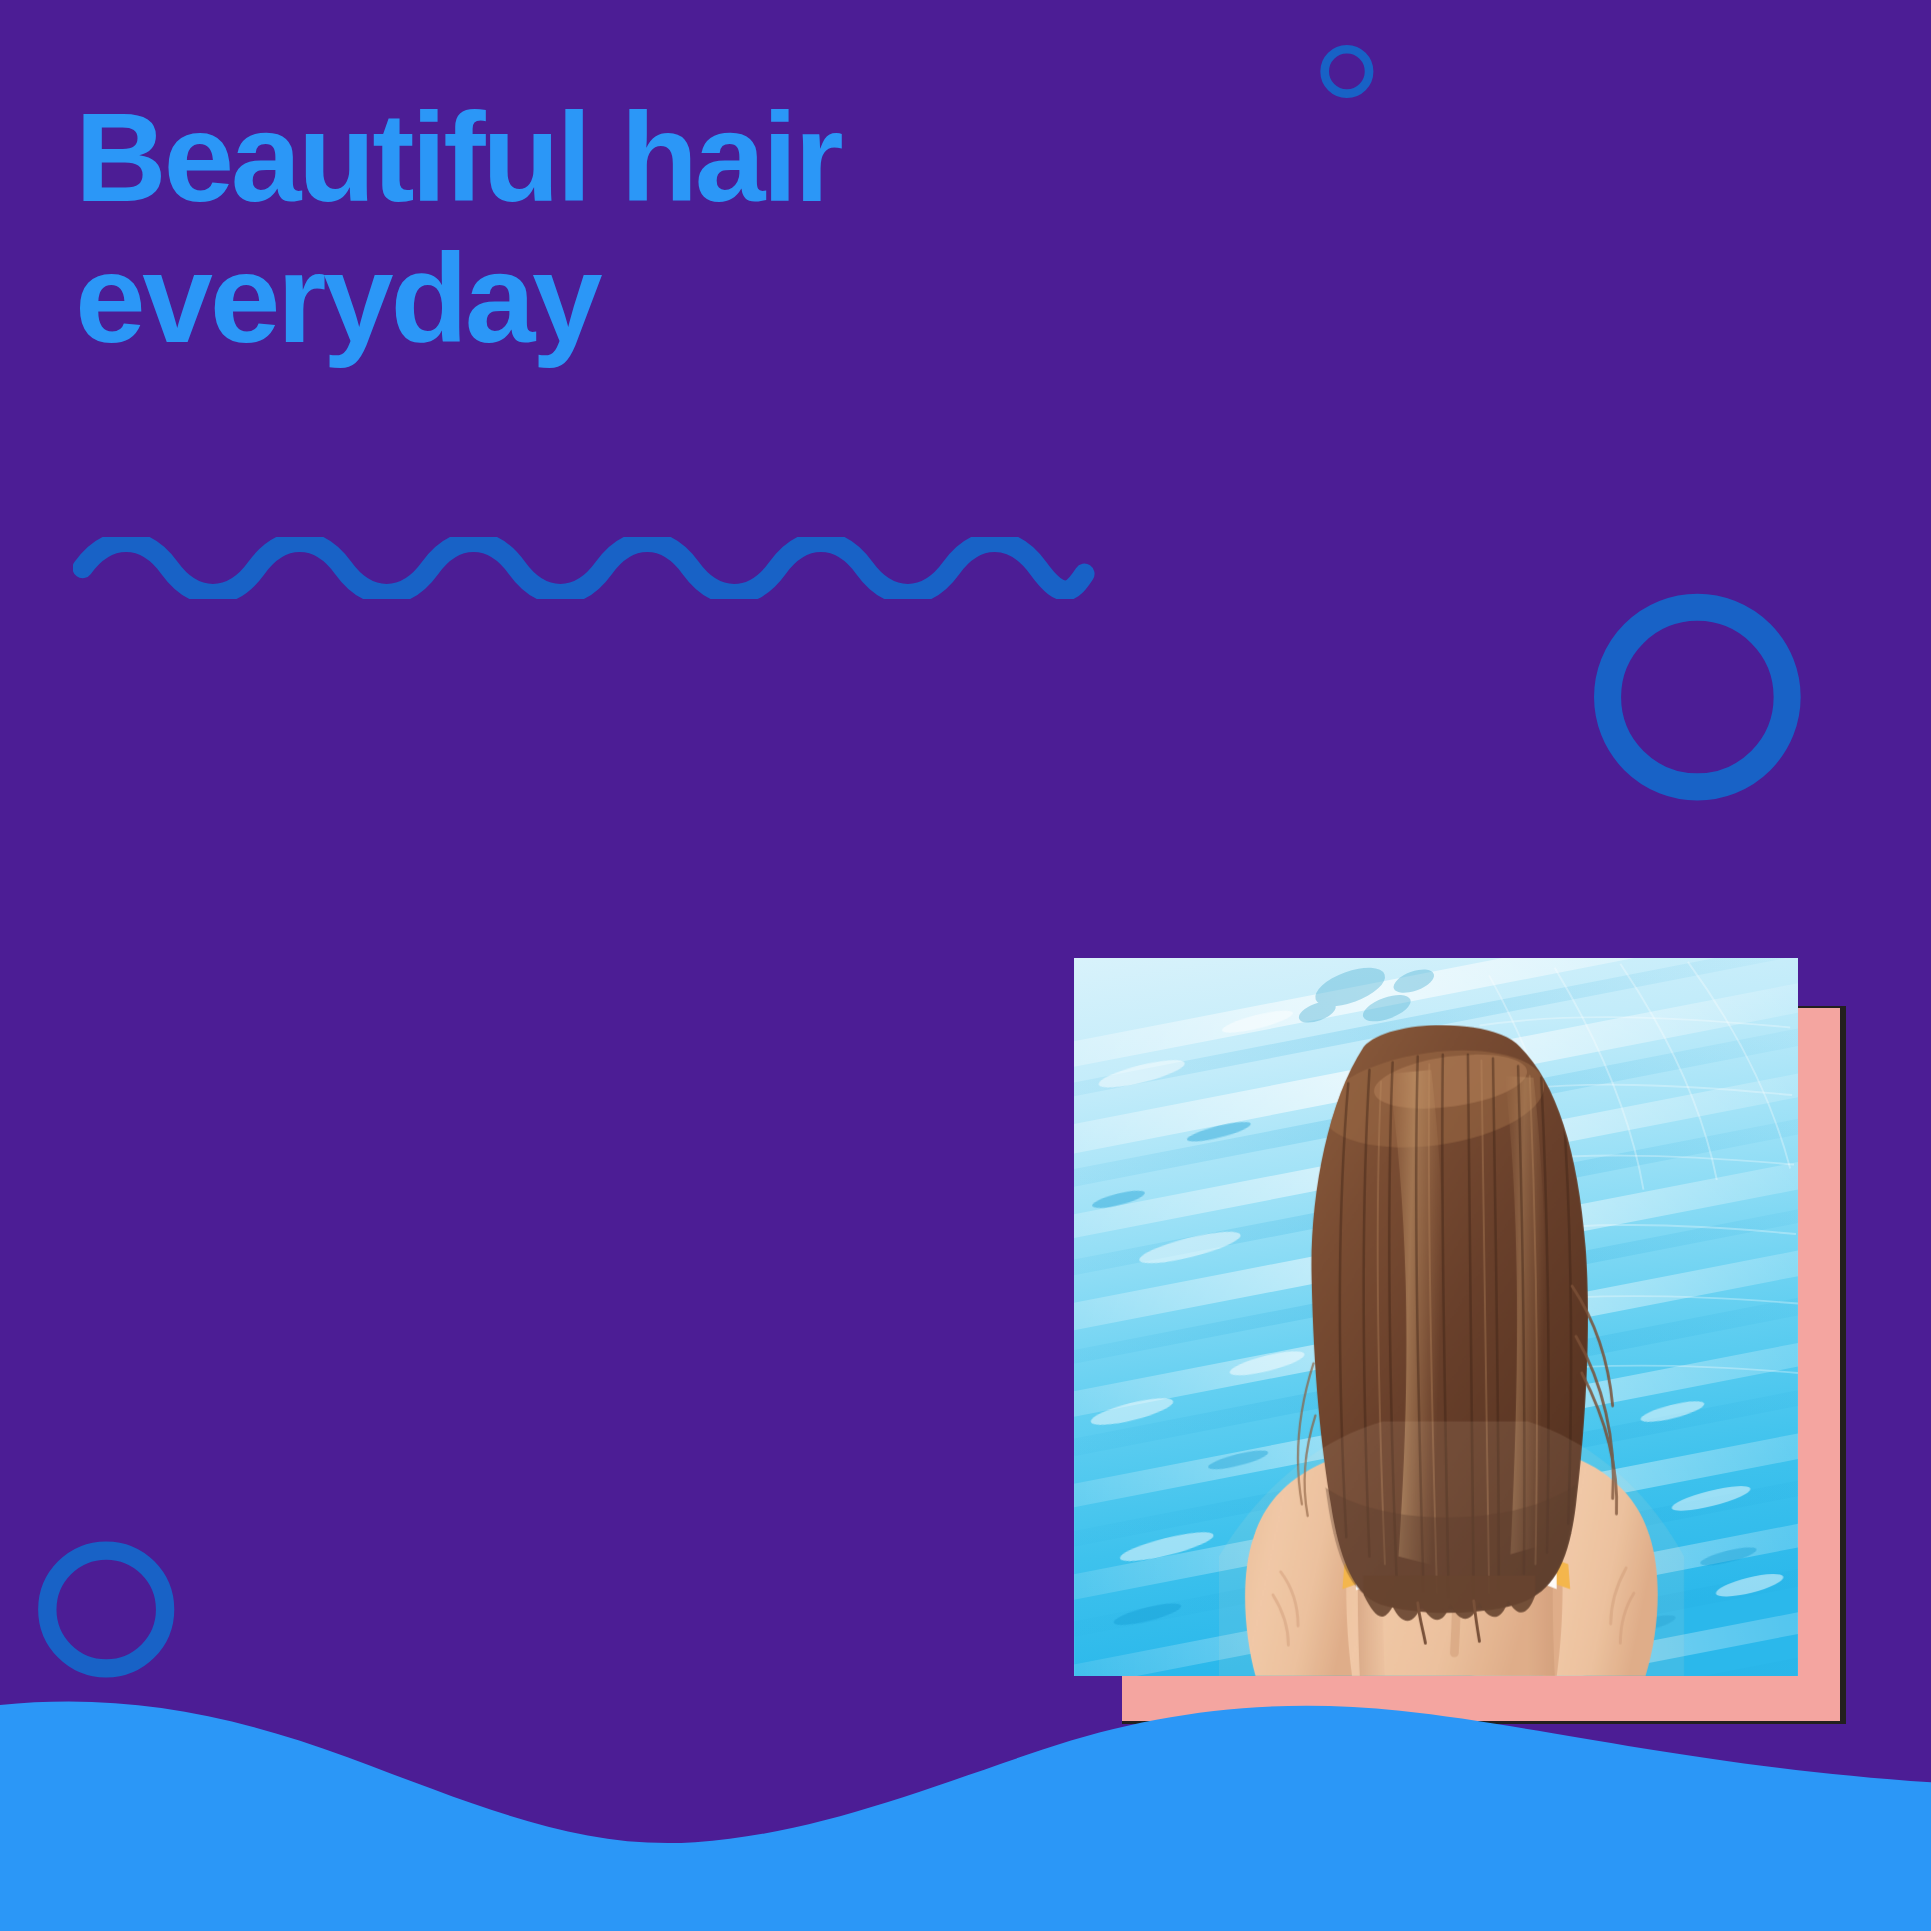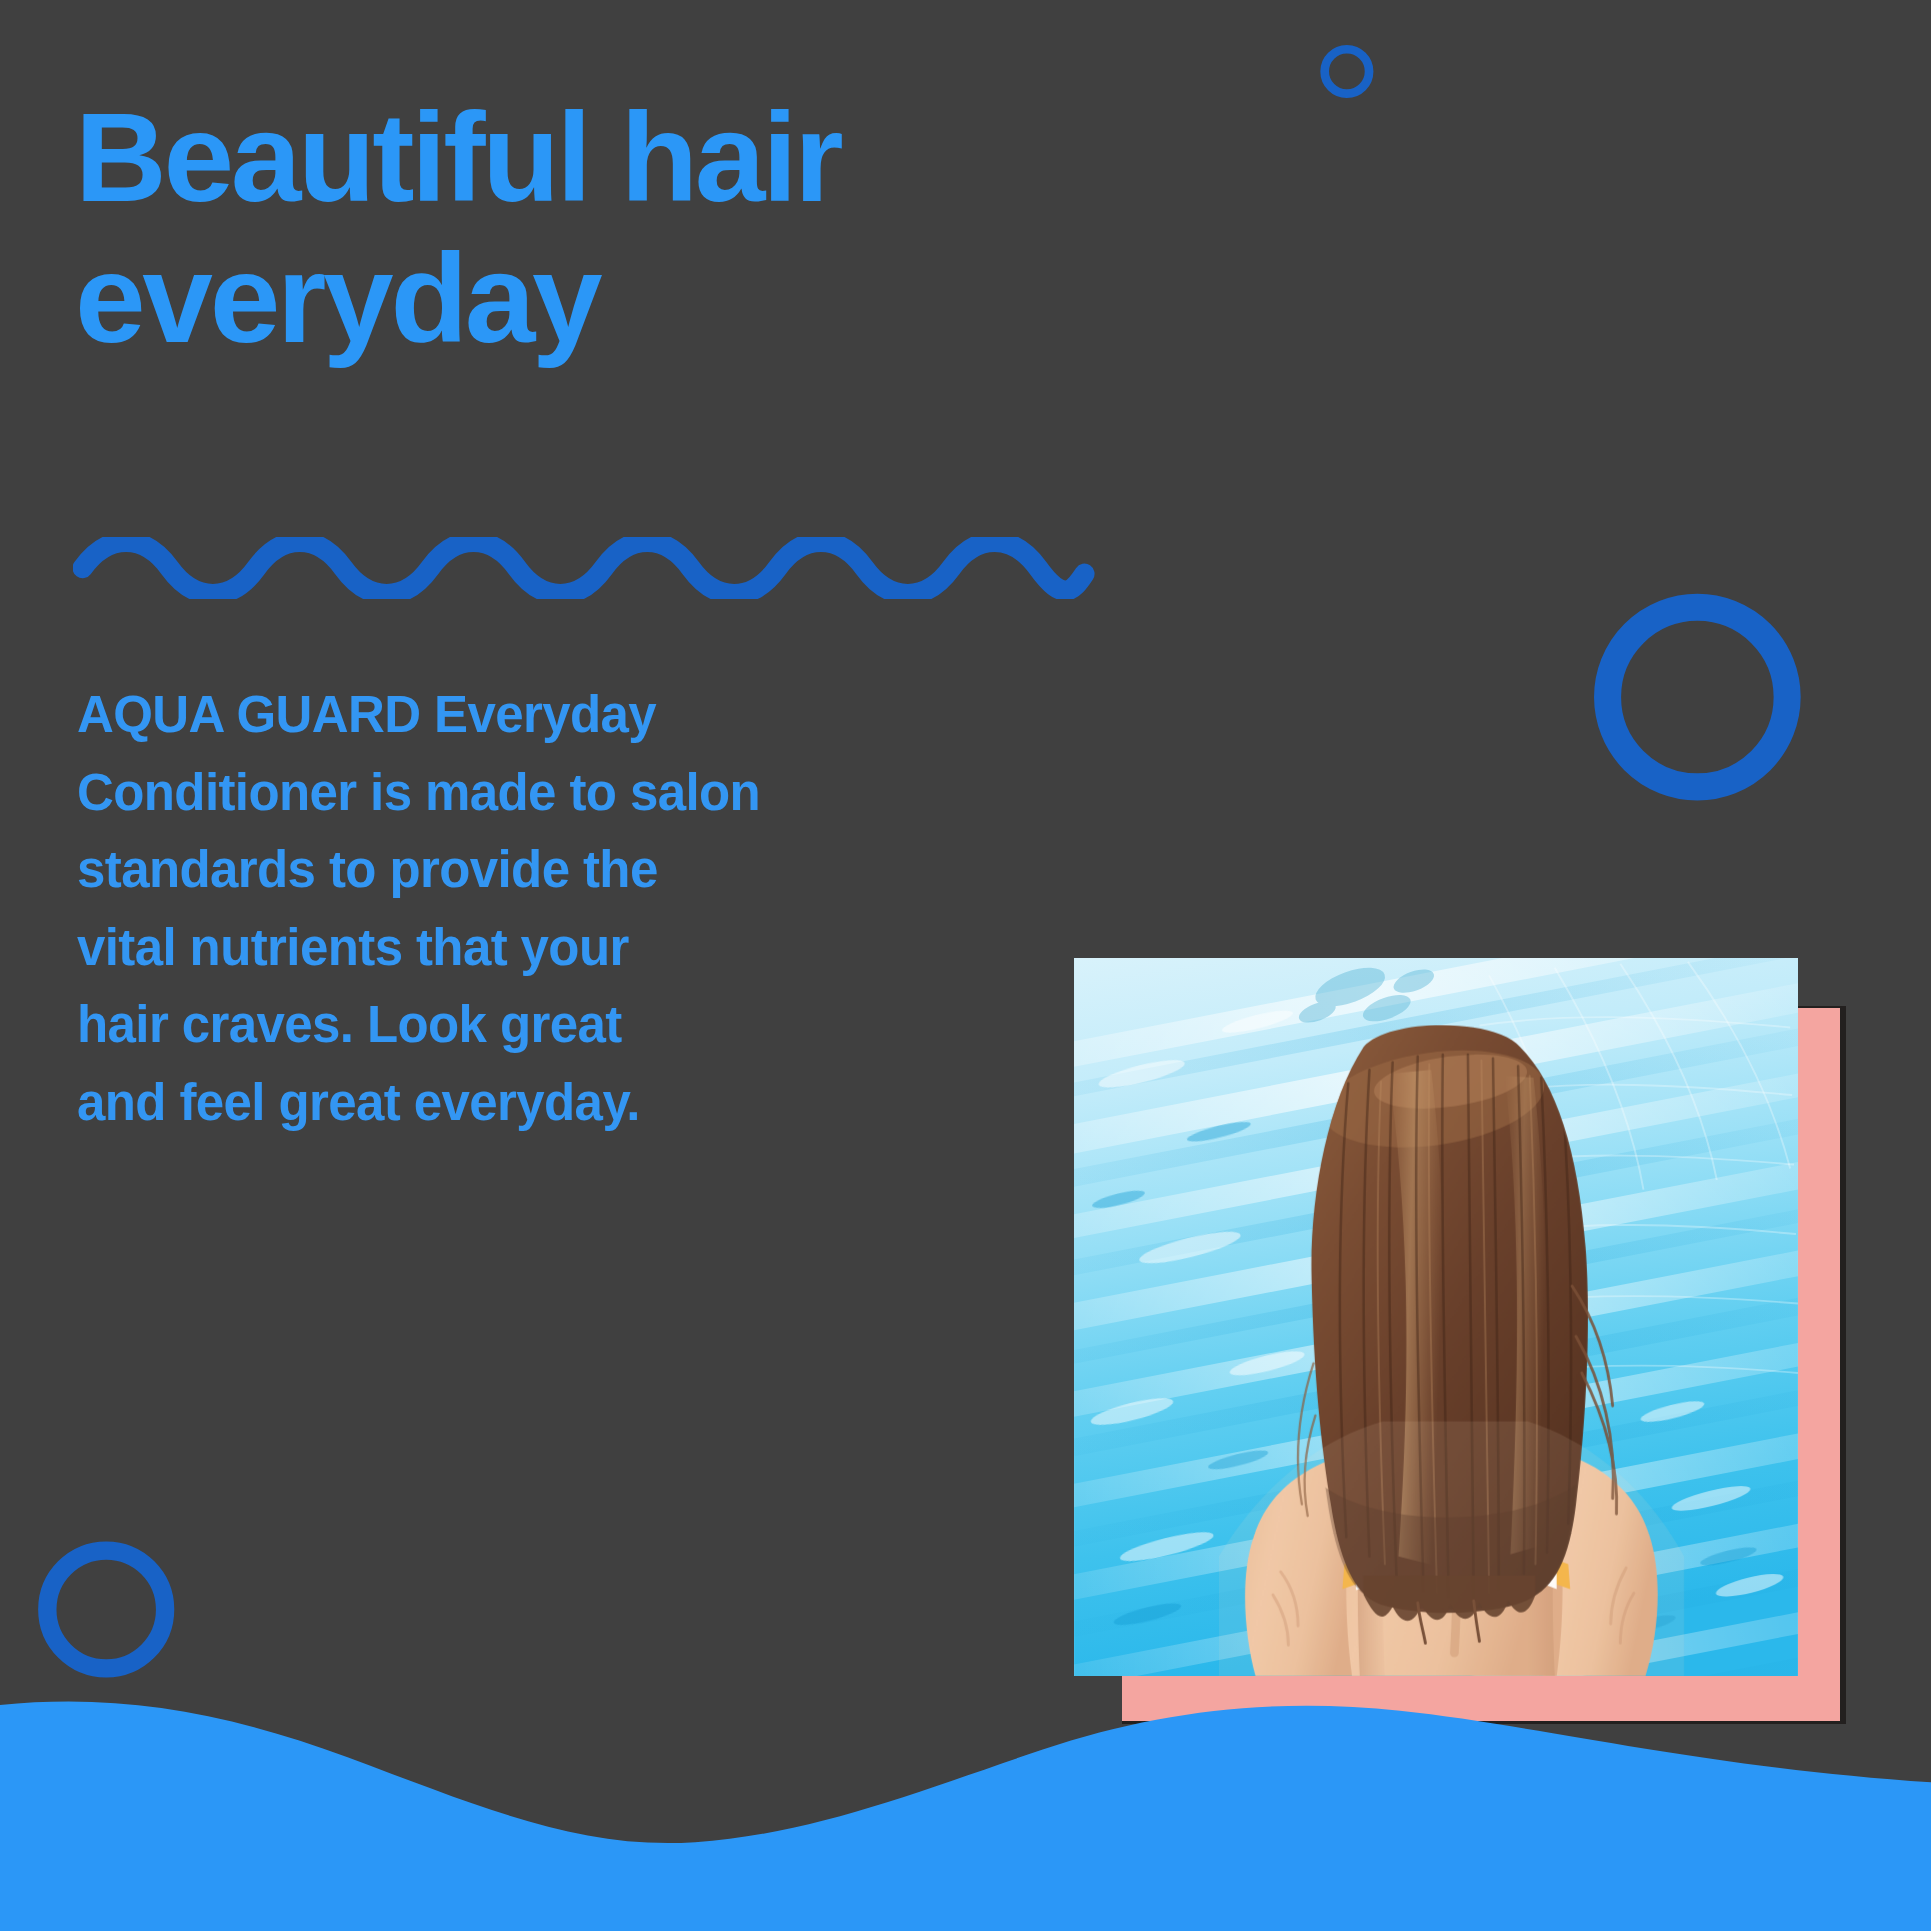--- a/index.html
+++ b/index.html
@@ -9,21 +9,21 @@
     background: #ffffff;
   }
   body {
     font-family: "Liberation Sans", sans-serif;
   }
   #poster {
     position: relative;
     width: 1931px;
     height: 1931px;
     overflow: hidden;
-    background: #404040;
+    background: #4c1d95;
   }
 
   
   .deco-svg {
     position: absolute;
     left: 0;
     top: 0;
     width: 1931px;
     height: 1931px;
     pointer-events: none;
@@ -147,26 +147,20 @@
              S 434,-4 460,32
              S 524,68 550,32
              S 614,-4 640,32
              S 704,68 730,32
              S 794,-4 820,32
              S 884,68 910,32
              S 974,-4 1000,32
              S 1036,56 1048,38" fill="none" stroke="#1862C6" stroke-width="21" stroke-linecap="round" stroke-linejoin="round"></path>
   </svg>
 
-  <p class="body-copy">AQUA GUARD Everyday
-Conditioner is made to salon
-standards to provide the
-vital nutrients that your
-hair craves. Look great
-and feel great everyday.</p>
 
   <div class="photo-card">
     <div class="frame-dark"></div>
     <div class="frame-pink"></div>
 
     <div class="photo">
       <svg width="724" height="718" viewBox="0 0 750 744">
         <defs>
 
           <linearGradient id="waterGrad" x1="0" y1="0" x2="0.15" y2="1">

